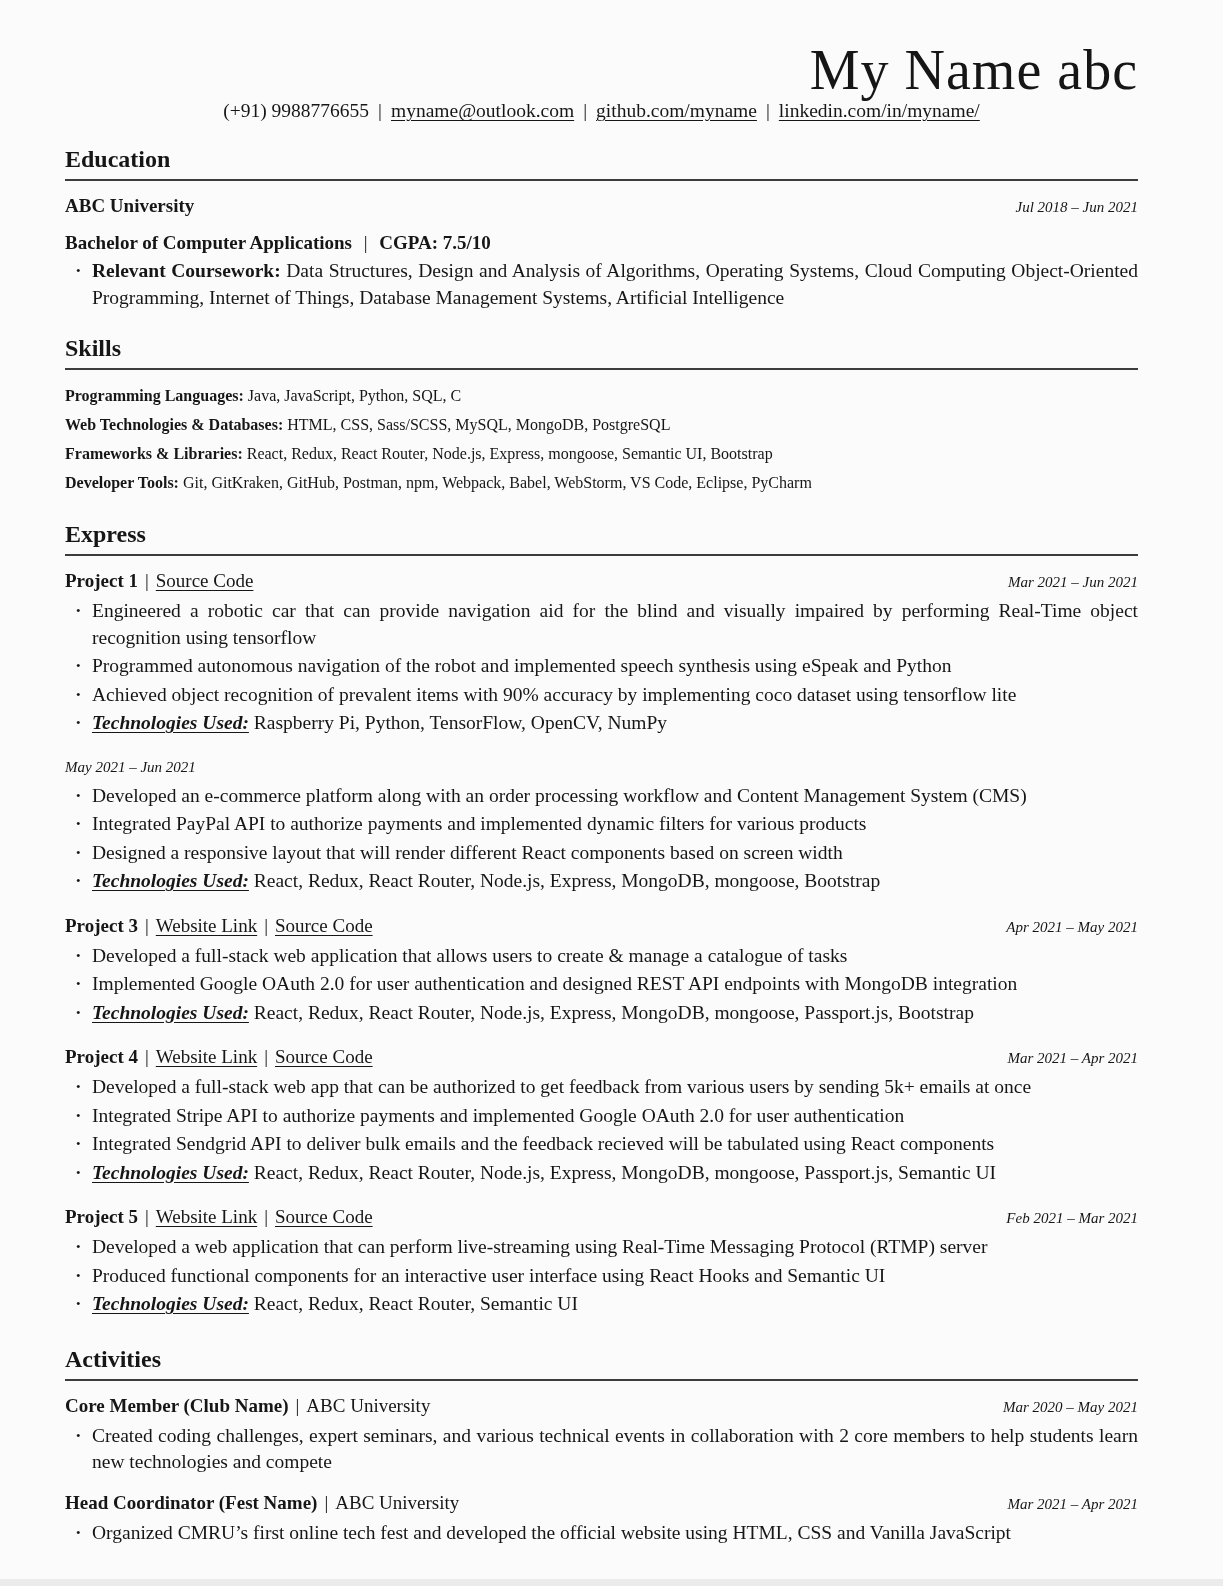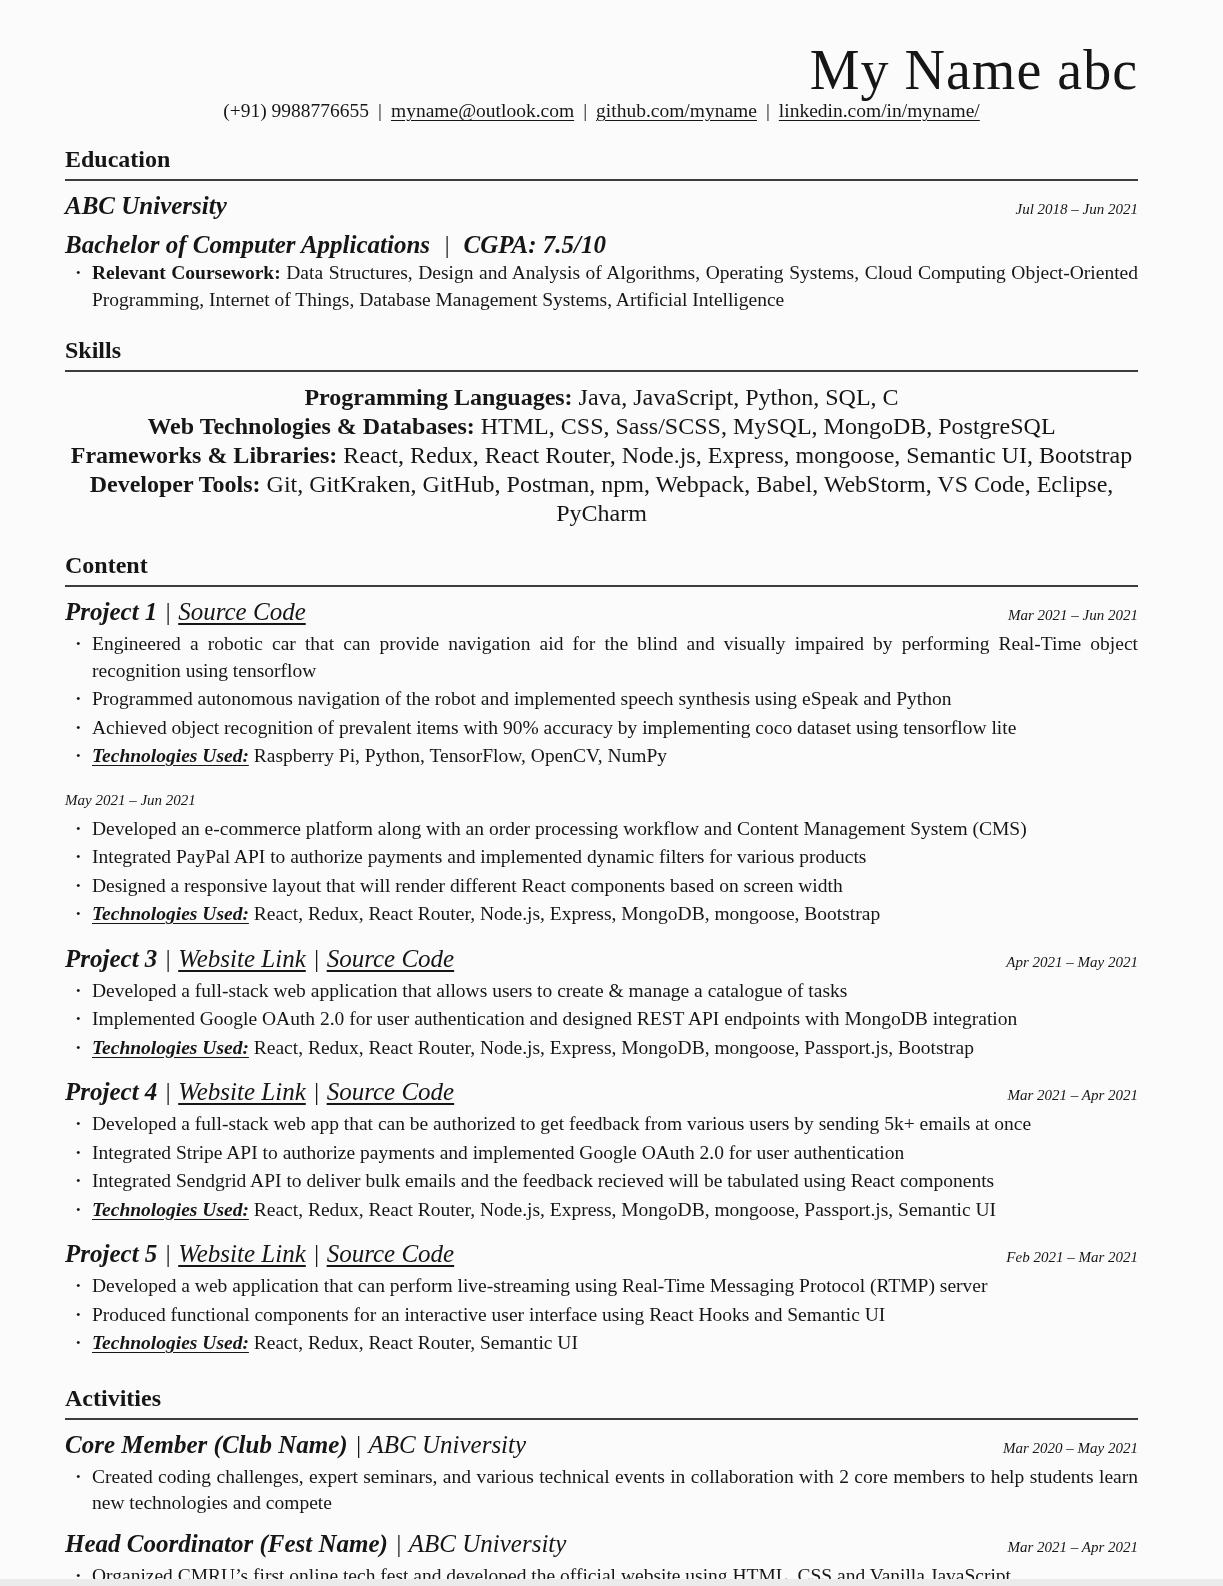--- a/index.html
+++ b/index.html
@@ -28,37 +28,37 @@
   .section-heading {
     font-size: 24px;
     font-weight: bold;
     margin-top: 24px;
     padding-bottom: 6px;
     border-bottom: 2px solid #3c3c3c;
     margin-bottom: 11px;
   }
 
   .row { display: flex; justify-content: space-between; align-items: baseline; }
-  .line { font-size: 25px; line-height: 27px; font-style: italic; }
+  .line { font-size: 19px; line-height: 27px; }
   .date { font-style: italic; font-size: 15px; white-space: nowrap; line-height: 27px; }
   .b { font-weight: bold; }
   .u { text-decoration: underline; text-underline-offset: 3px; font-style: italic; }
   .psep { margin: 0 7px; }
 
   .bullet {
     position: relative;
     padding-left: 27px;
     font-size: 19.5px;
     line-height: 26.5px;
     text-align: justify;
     margin-top: 2px;
   }
   .marker { position: absolute; left: 11px; top: 0; font-size: 13px; line-height: 26.5px; }
 
-  .skill-row { font-size: 24px; line-height: 29px; text-align: center; }
+  .skill-row { font-size: 16px; line-height: 29px; }
   .proj { margin-top: 17px; }
   .activity { margin-top: 13px; }
   .edu-degree { margin-top: 8px; }
 
   .bottom-bar {
     position: absolute;
     left: 0; right: 0; bottom: 0;
     height: 7px;
     background: #ebebeb;
   }
@@ -100,21 +100,21 @@
   </div>
   <div class="skill-row">
     <span class="b">Frameworks &amp; Libraries:</span>
     <span>React, Redux, React Router, Node.js, Express, mongoose, Semantic UI, Bootstrap</span>
   </div>
   <div class="skill-row">
     <span class="b">Developer Tools:</span>
     <span>Git, GitKraken, GitHub, Postman, npm, Webpack, Babel, WebStorm, VS Code, Eclipse, PyCharm</span>
   </div>
 
-  <div class="section-heading">Content</div>
+  <div class="section-heading">Express</div>
 
   <div class="proj" style="margin-top:11px;">
     <div class="row">
       <span class="line">
         <span class="b">Project 1</span><span class="psep">|</span><a class="link">Source Code</a>
       </span>
       <span class="date">Mar 2021 – Jun 2021</span>
     </div>
     <div class="bullet"><span class="marker">•</span><span>Engineered a robotic car that can provide navigation aid for the blind and visually impaired by performing Real-Time object recognition using tensorflow</span></div>
     <div class="bullet"><span class="marker">•</span><span>Programmed autonomous navigation of the robot and implemented speech synthesis using eSpeak and Python</span></div>

